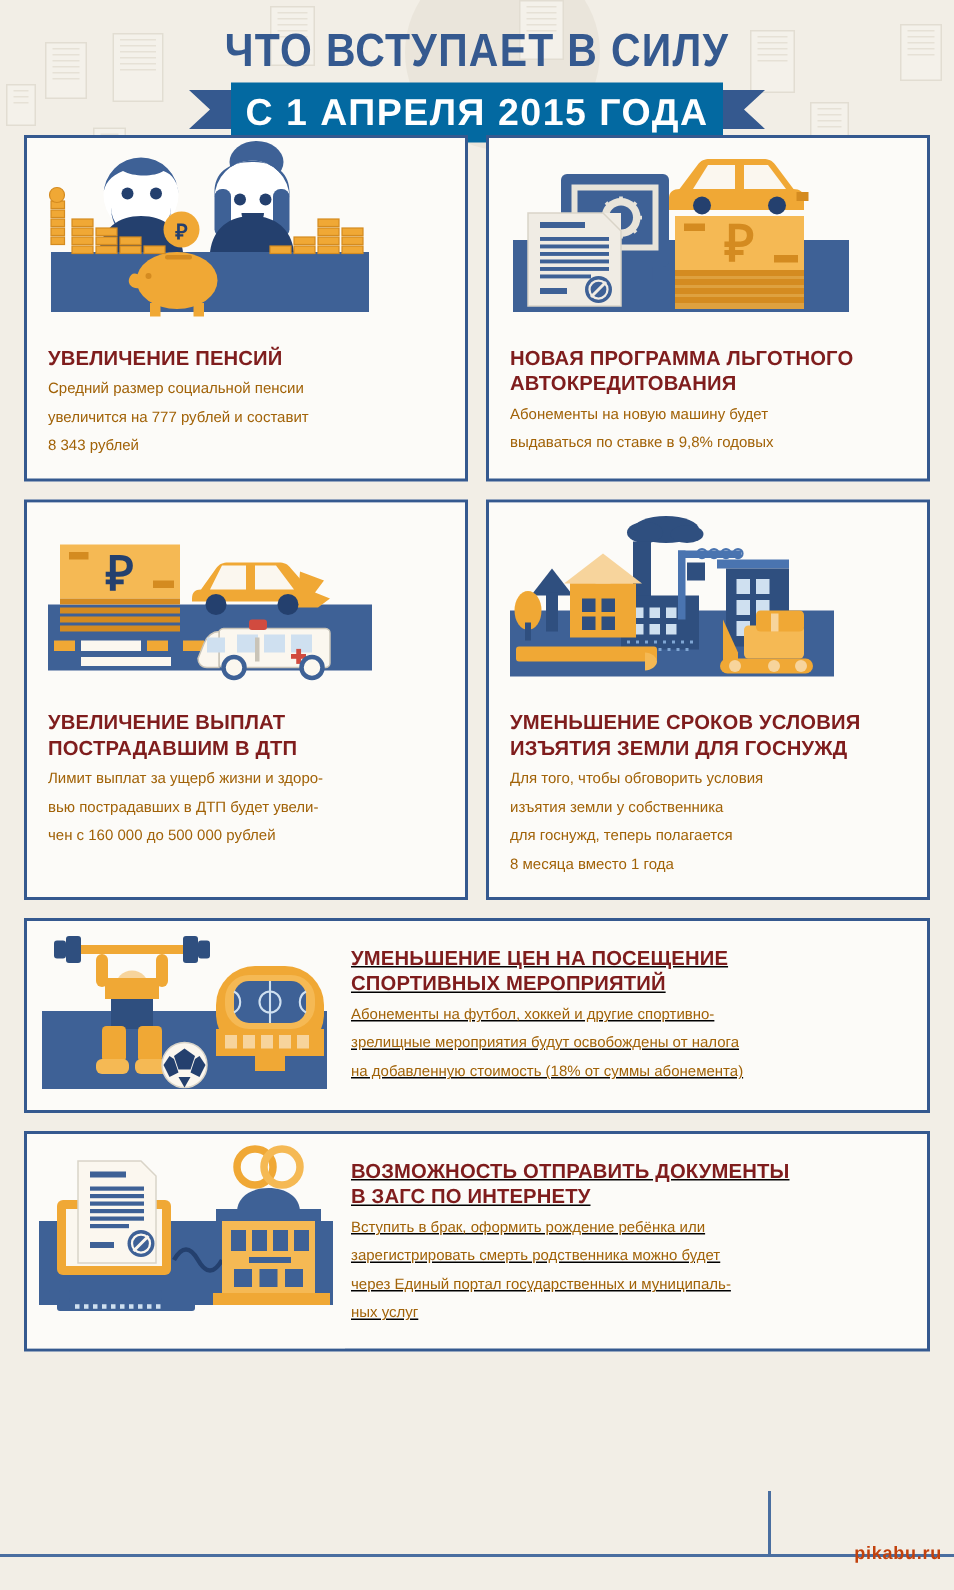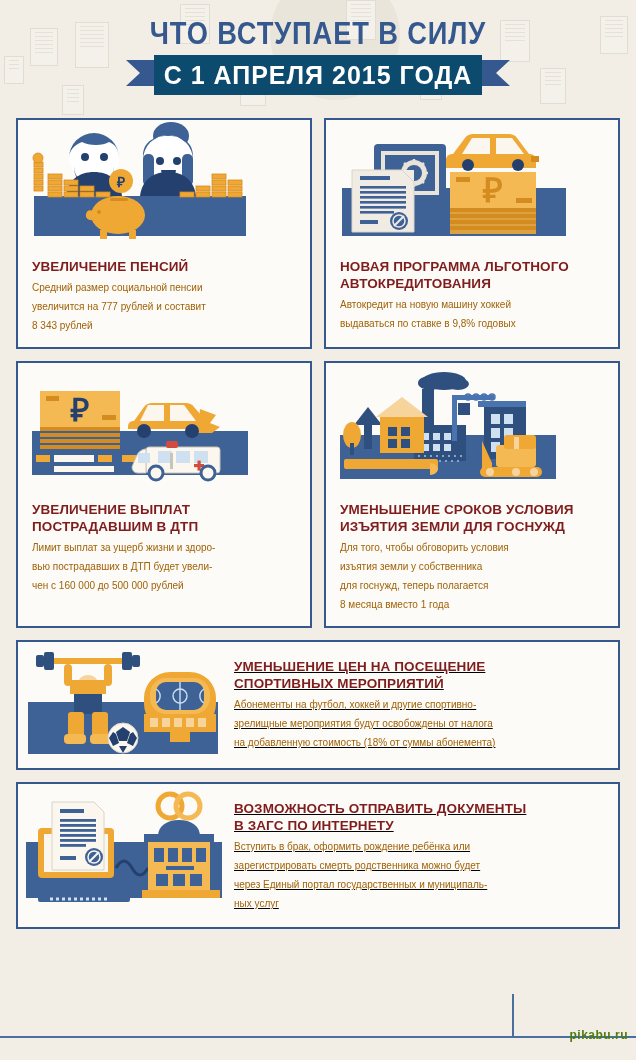--- a/index.html
+++ b/index.html
@@ -29,21 +29,21 @@
   .bg-circle {
     position: absolute;
     border-radius: 50%;
     background: #eae5db;
   }
 
   
   .header {
     position: relative;
     z-index: 2;
-    height: 118px;
+    height: 90px;
     padding-top: 16px;
     text-align: center;
   }
   .header-title {
     font-size: 31px;
     font-weight: bold;
     letter-spacing: 1px;
     color: #35598f;
     transform: scaleX(0.88);
     line-height: 36px;
@@ -63,21 +63,21 @@
     background: #35598f;
   }
   .ribbon-tail.left  { left: 8px;  clip-path: polygon(0 0, 100% 0, 100% 100%, 0 100%, 14px 50%); }
   .ribbon-tail.right { right: 8px; clip-path: polygon(0 0, 100% 0, calc(100% - 14px) 50%, 100% 100%, 0 100%); }
   .ribbon-main {
     position: absolute;
     left: 36px;
     right: 36px;
     top: 0;
     height: 40px;
-    background: #0c4a6e;
+    background: #0369a1;
     color: #fff;
     font-size: 25px;
     font-weight: bold;
     line-height: 40px;
     letter-spacing: 1px;
     text-align: center;
   }
 
   
   .grid {
@@ -146,21 +146,21 @@
     position: absolute;
     right: 122px; top: -34px;
     width: 2px; height: 44px;
     background: #4a6ea0;
   }
   .footer-mark {
     position: absolute;
     right: 8px; top: 0;
     font-size: 12px;
     font-weight: bold;
-    color: #4d7c0f;
+    color: #c2410c;
     letter-spacing: 0.5px;
   }
 </style>
 </head>
 <body>
 
 <div class="bg-layer">
   <div class="bg-circle" style="left:270px;top:-30px;width:130px;height:130px;"></div>
   <div class="bg-doc" style="left:30px;top:28px;width:28px;height:38px;">
       <i></i>
@@ -379,21 +379,21 @@
             <rect x="205" y="36" width="8" height="6" fill="#d48b20"></rect>
           </g>
         </svg>
       </div>
       <div class="body-txt">
         <div class="card-title">
           <div>НОВАЯ ПРОГРАММА ЛЬГОТНОГО</div>
           <div>АВТОКРЕДИТОВАНИЯ</div>
         </div>
         <div class="card-text">
-          <div>Автокредит на новую машину хоккей</div>
+          <div>Абонементы на новую машину будет</div>
           <div>выдаваться по ставке в 9,8% годовых</div>
         </div>
       </div>
     </div>
   </div>
 
   <div class="row">
 
     <div class="card">
       <div class="art art-half">

